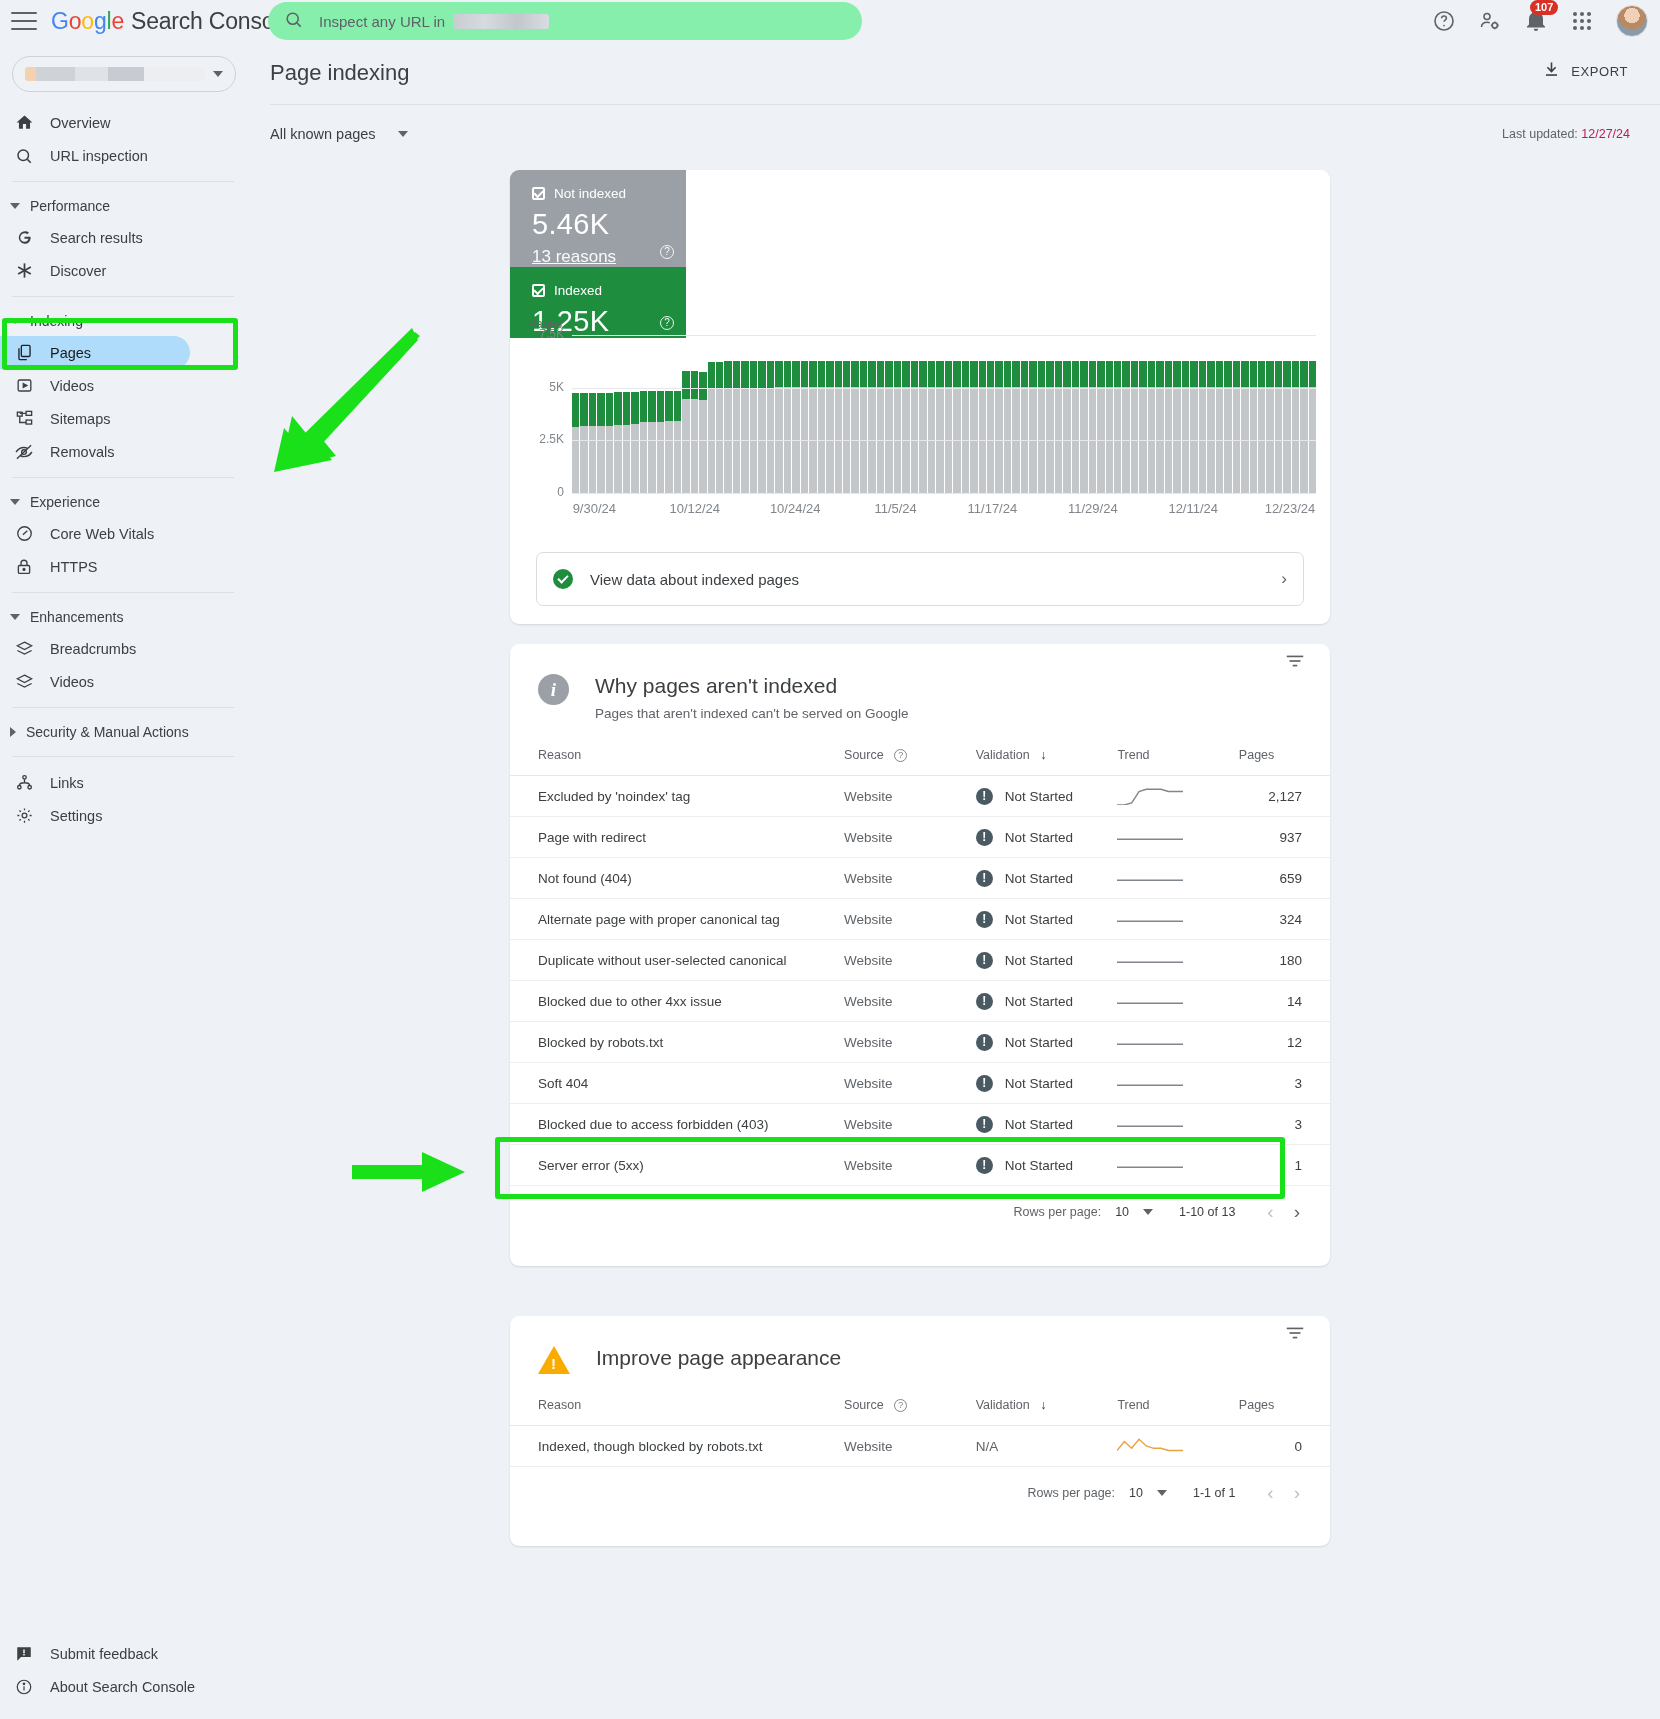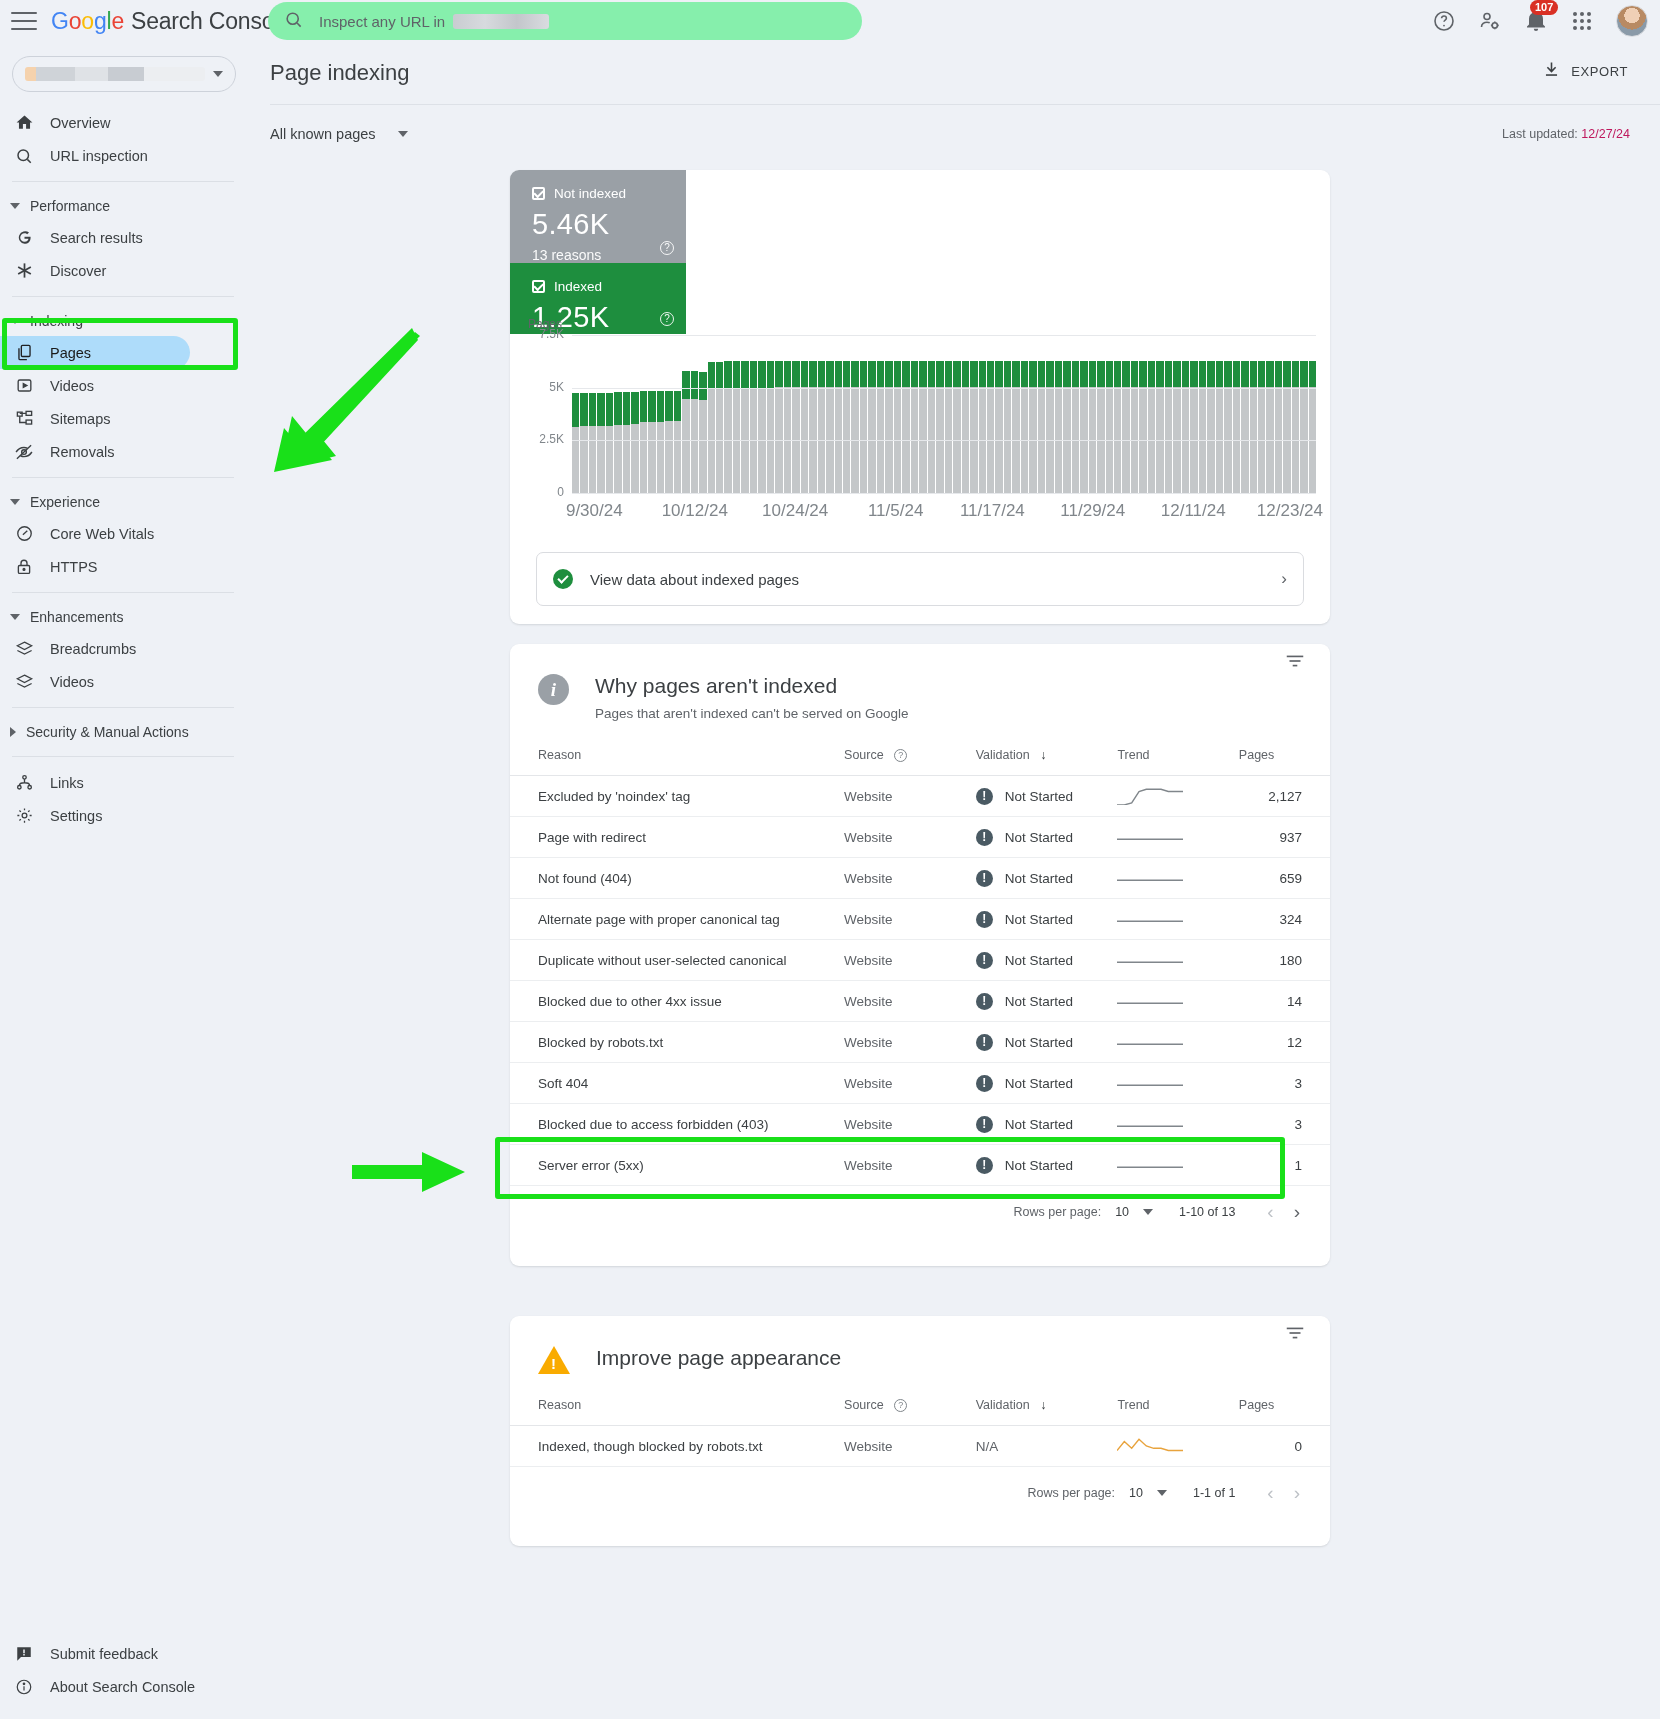--- a/index.html
+++ b/index.html
@@ -100,39 +100,39 @@
   .summary { display: flex; height: 100px; width: 100%; flex-direction: column; }
   .sumcell { position: relative; padding: 16px 18px 0 22px; color: #fff; }
   .sum-notindexed { width: 176px; background: #9aa0a6; border-radius: 9px 0 0 0; }
   .sum-indexed { width: 176px; background: #1e8e3e; }
   .sumlabel { display: flex; align-items: center; font-size: 13.5px; }
   .cbox { width: 13px; height: 13px; border: 2px solid #fff; border-radius: 2px; margin-right: 9px;
     display: flex; align-items: center; justify-content: center; }
   .cbox:after { content:""; display:block; width:7px;height:3.5px;border-left:2px solid #fff;border-bottom:2px solid #fff;
     transform: rotate(-45deg); margin-top:-2px; }
   .sumval { font-size: 29px; margin-top: 7px; font-weight: 400; letter-spacing: .3px; }
-  .sumsub { font-size: 14px; margin-top: 6px; opacity: .95; }
+  .sumsub { font-size: 17px; margin-top: 6px; opacity: .95; text-decoration: underline; }
   .qmark { position:absolute; right: 12px; bottom: 8px; width:14px;height:14px;border:1.3px solid rgba(255,255,255,.9);
     border-radius:50%; font-size:10px; line-height:12px; text-align:center; color: rgba(255,255,255,.95); }
 
   .impressions { display: flex; align-items: center; padding: 20px 0 0 22px; }
   .impbox { width: 16px; height: 16px; border: 2px solid #5f6368; border-radius: 2px; margin-right: 14px; cursor: pointer; }
   .implabel { font-size: 15px; color: #3c4043; }
 
   .charter { position: relative; margin: 14px 0 0 0; height: 200px; }
   .ylab { position: absolute; left: 18px; top: -4px; font-size: 12px; color: #5f6368; }
   .ytick { position: absolute; right: 0; font-size: 12px; color: #80868b; text-align: right; width: 40px; }
   .plot { position: absolute; left: 62px; top: 14px; right: 14px; bottom: 28px; }
   .gridline { position: absolute; left: 0; right: 0; height: 1px; background: #e6e8eb; }
   .bars { position: absolute; left: 0; right: 0; bottom: 0; top: 0; display: flex; align-items: flex-end; gap: 1px; }
   .bar { flex: 1; display: flex; flex-direction: column; justify-content: flex-end; }
   .bar .g { background: #1e8e3e; }
   .bar .k { background: #c4c7c9; }
   .xticks { position: absolute; left: 62px; right: 14px; bottom: 4px; height: 16px; }
-  .xtick { position: absolute; font-size: 17px; color: #80868b; transform: translateX(-50%); }
+  .xtick { position: absolute; font-size: 13px; color: #80868b; transform: translateX(-50%); }
 
   .viewdata { position: absolute; left: 26px; right: 26px; bottom: 18px; height: 54px;
     border: 1px solid #dadce0; border-radius: 7px; display: flex; align-items: center; padding: 0 16px; cursor: pointer; }
   .okcirc { width: 20px; height: 20px; border-radius: 50%; background: #1e8e3e; margin-right: 17px; position: relative; }
   .okcirc:after { content:""; position:absolute; left:5px; top:5.5px; width:8px;height:4px;
     border-left:2px solid #fff;border-bottom:2px solid #fff;transform:rotate(-45deg); }
   .viewdata .txt { font-size: 15px; color: #3c4043; flex: 1; }
   .chev { color:#5f6368; font-size: 17px; }
 
   

